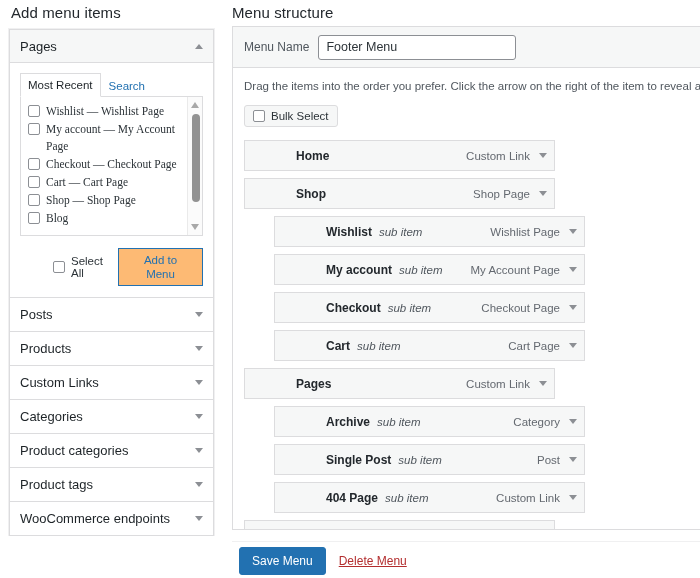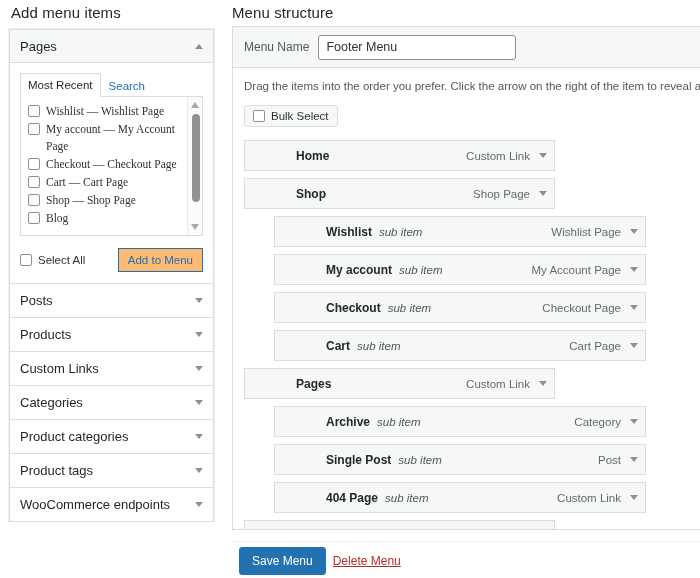--- a/index.html
+++ b/index.html
@@ -129,21 +129,21 @@
     width: 8px; height: 88px;
     background: #929292;
     border-radius: 4px;
   }
 
   
   .selectall-row {
     display: flex; align-items: center; justify-content: space-between;
     margin-top: 12px;
   }
-  .selectall-left { display: flex; align-items: center; font-size: 11.5px; color: #2c3338; }
+  .selectall-left { display: flex; align-items: center; font-size: 11.5px; color: #2c3338; margin-left: 33px; }
   .btn-secondary {
     font-size: 11.5px;
     color: #2271b1;
     background: #fdba74;
     border: 1px solid #2271b1;
     border-radius: 0;
     padding: 4px 9px;
     cursor: pointer;
     line-height: 14px;
     font-family: "Liberation Sans", sans-serif;
@@ -201,21 +201,21 @@
   .mi {
     display: flex; align-items: center; justify-content: space-between;
     height: 31px;
     background: #f6f7f7;
     border: 1px solid #dcdcde;
     padding: 0 7px 0 12px;
     margin-bottom: 7px;
     cursor: move;
     width: 311px;
   }
-  .mi.depth1 { margin-left: 30px; width: 372px; }
+  .mi.depth1 { margin-left: 30px; width: 311px; }
   .mi-left { display: flex; align-items: baseline; font-size: 12px; color: #23282d; }
   .mi-title { font-weight: 700; padding-left: 39px; }
   .mi-sub {
     font-style: italic; font-weight: 400;
     font-size: 11.5px; color: #50575e;
     margin-left: 7px;
   }
   .mi-right { display: flex; align-items: center; gap: 9px; }
   .mi-type { font-size: 11.5px; color: #646970; }
   .mi-cut {
@@ -227,21 +227,21 @@
     margin-bottom: 0;
   }
 
   
   .footer {
     position: absolute;
     left: 232px; top: 543px;
     width: 468px; height: 35px;
     background: #fff;
     display: flex; align-items: center;
-    gap: 7px;
+    gap: 13px;
     padding-left: 7px;
   }
   .btn-primary {
     background: #2271b1;
     color: #fff;
     border: 1px solid #2271b1;
     border-radius: 3px;
     font-size: 12px;
     padding: 6px 12px;
     cursor: pointer;

